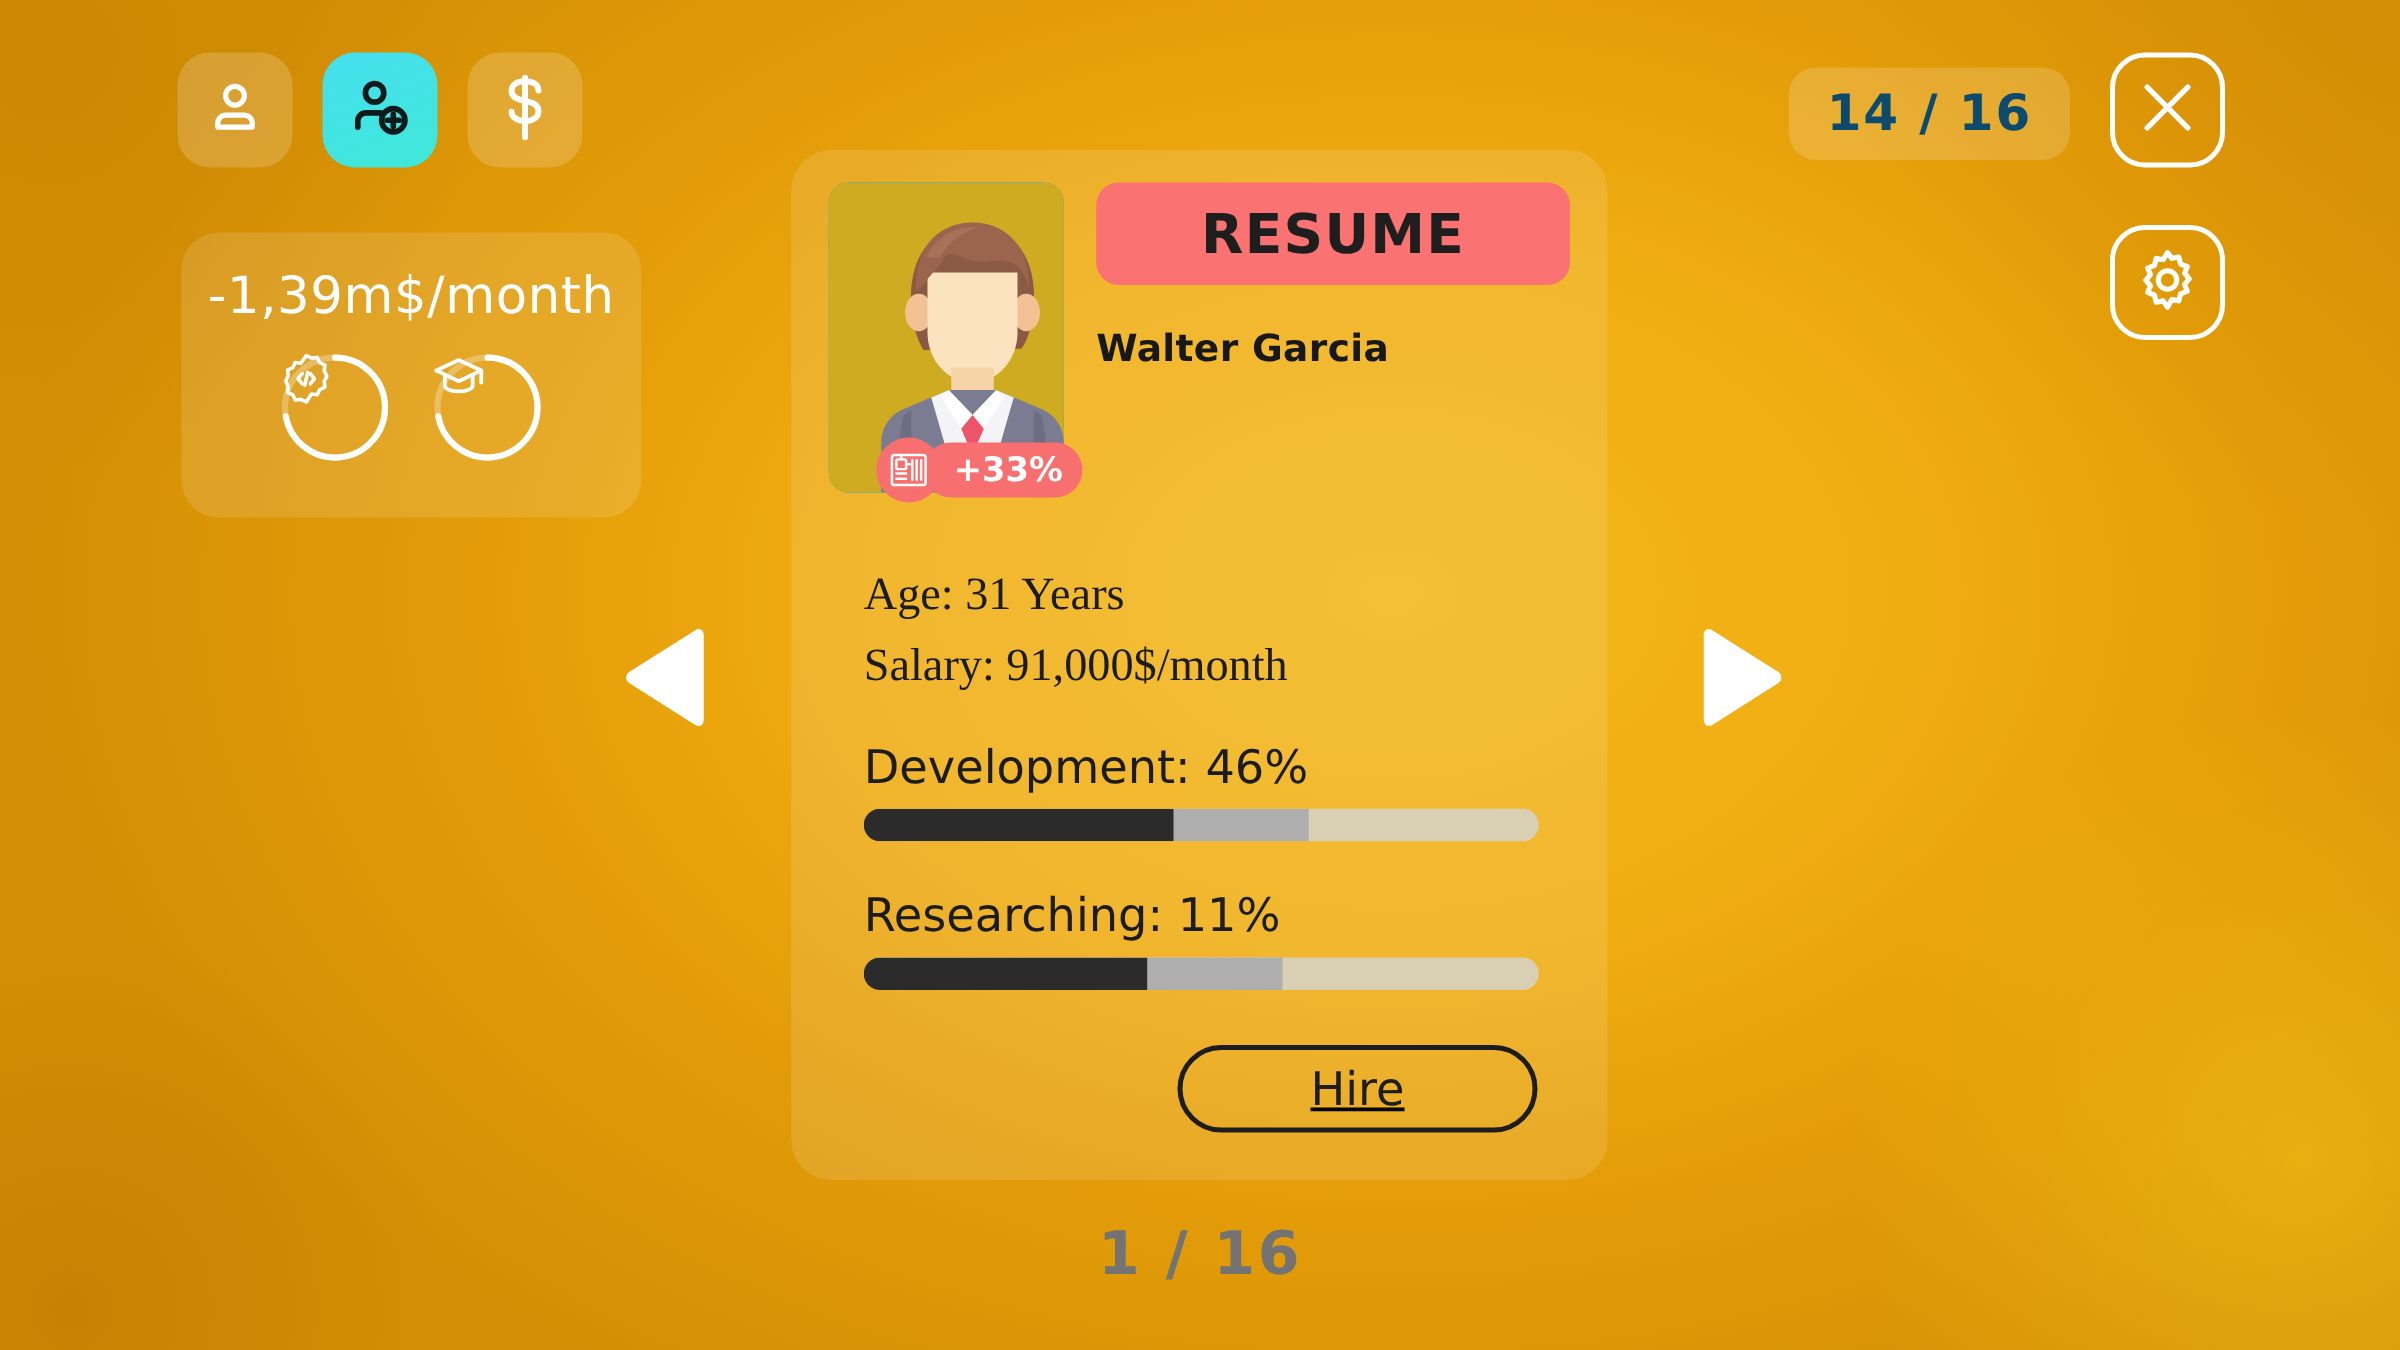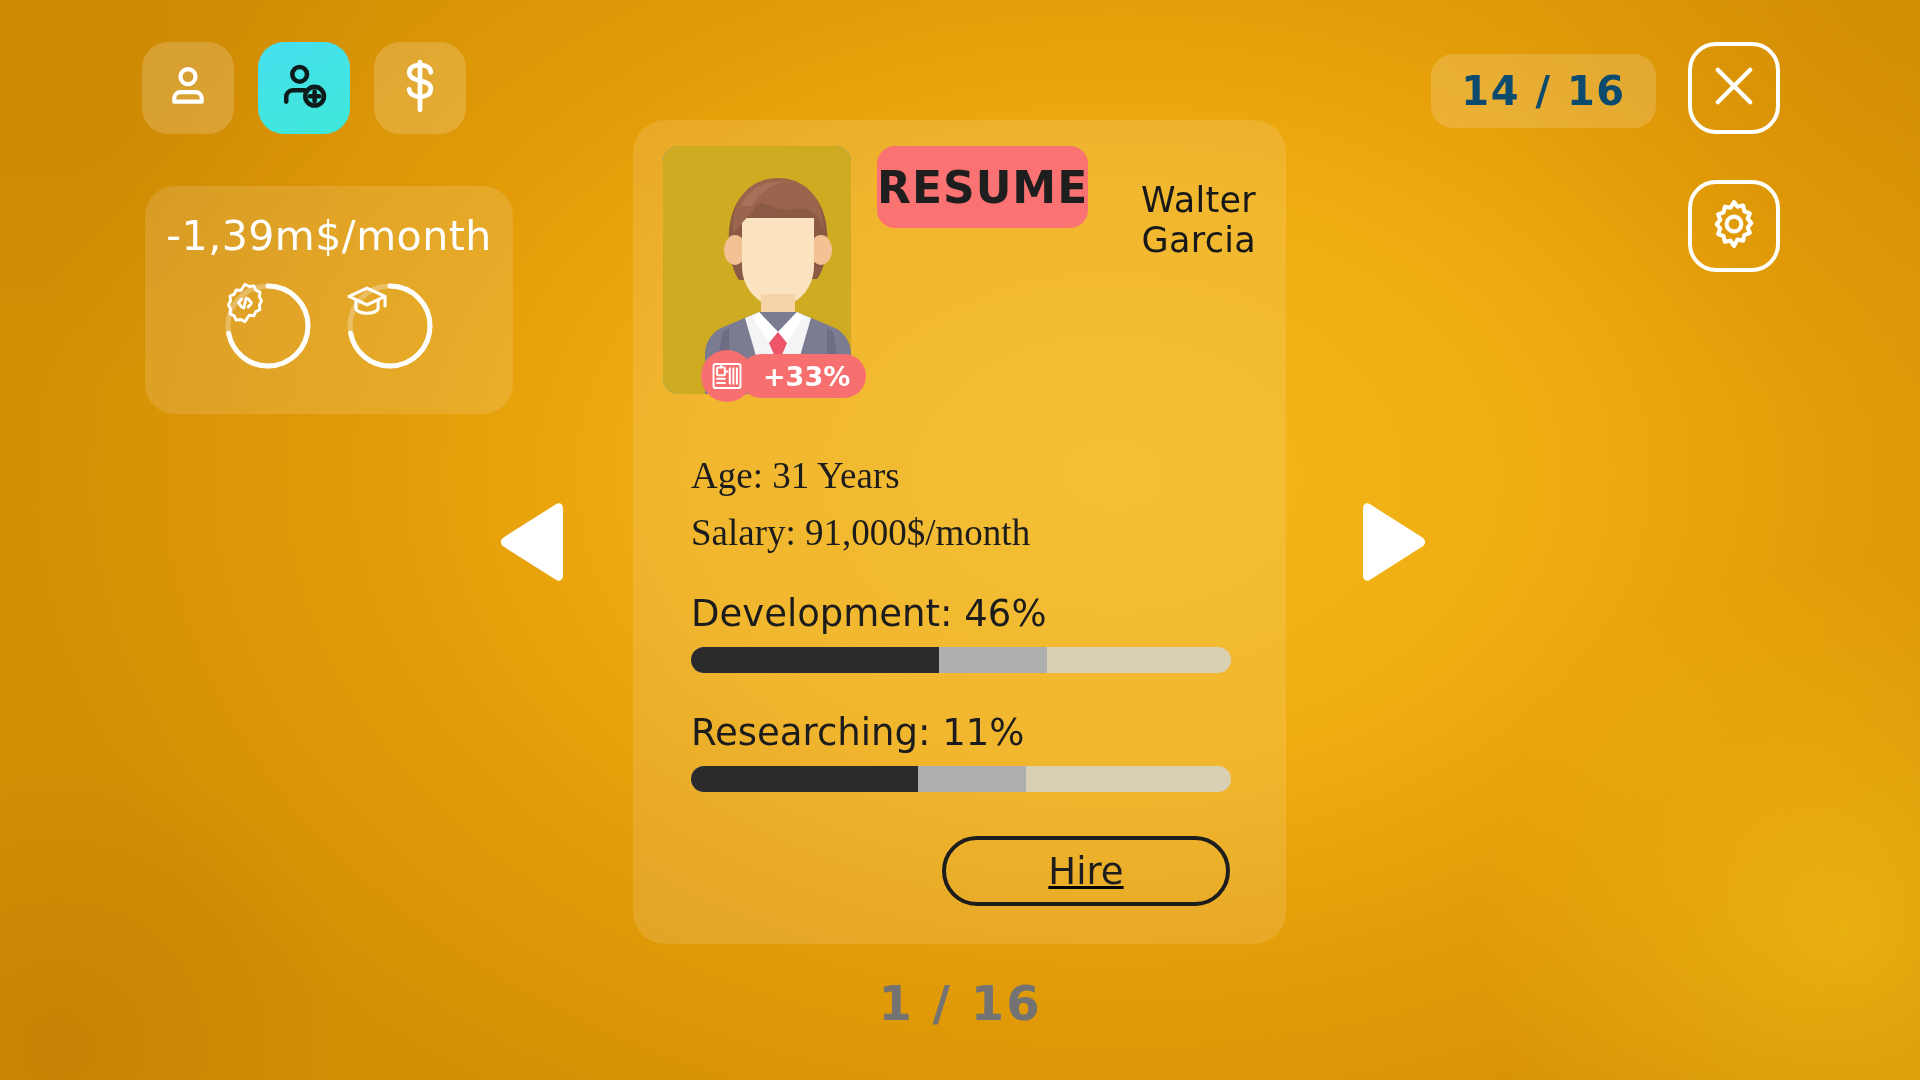--- a/index.html
+++ b/index.html
@@ -134,38 +134,38 @@
     border-radius: 22px;
     background: #f7706f;
     color: #ffffff;
     font-size: 27px;
     font-weight: bold;
     display: flex; align-items: center;
   }
   .card-right {
     margin-left: 26px;
     flex: 1;
-    display: flex; flex-direction: row;
+    display: flex; flex-direction: column;
   }
   .resume-btn {
     height: 82px;
     border-radius: 18px;
     background: #fb7272;
     color: #1e1e1e;
     font-size: 44px;
     font-weight: bold;
     letter-spacing: 1px;
     display: flex; align-items: center; justify-content: center;
   }
   .cand-name {
     margin-top: 34px;
     color: #181818;
-    font-size: 35px;
-    font-weight: normal;
-    text-align: right;
+    font-size: 30px;
+    font-weight: bold;
+    text-align: left;
     letter-spacing: 0.3px;
   }
   .stat-line {
     color: #1c1c1c;
     font-size: 37px;
     margin-left: 28px;
     font-family: Liberation Serif, serif;
   }
   #age-line { margin-top: 60px; }
   #salary-line { margin-top: 14px; }

